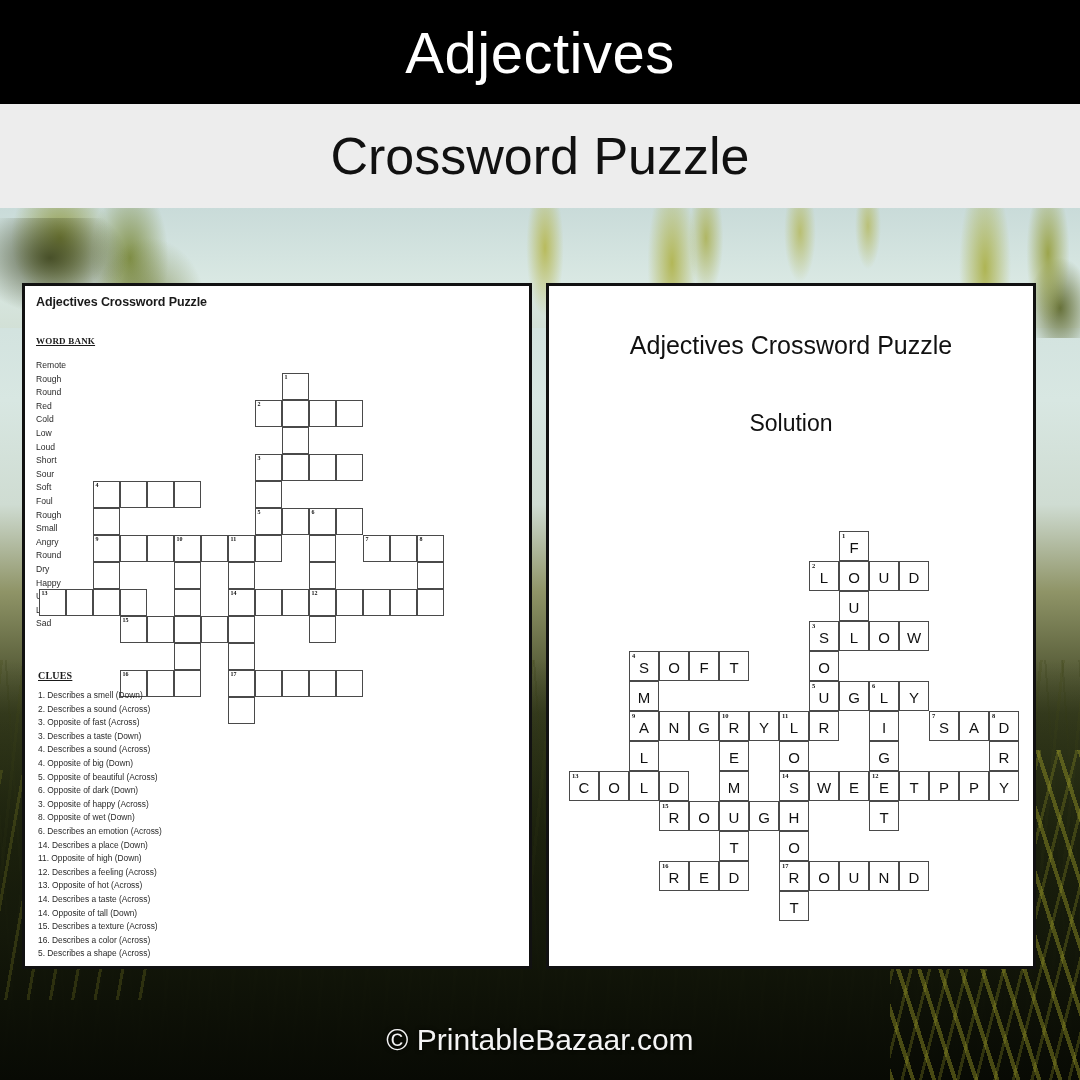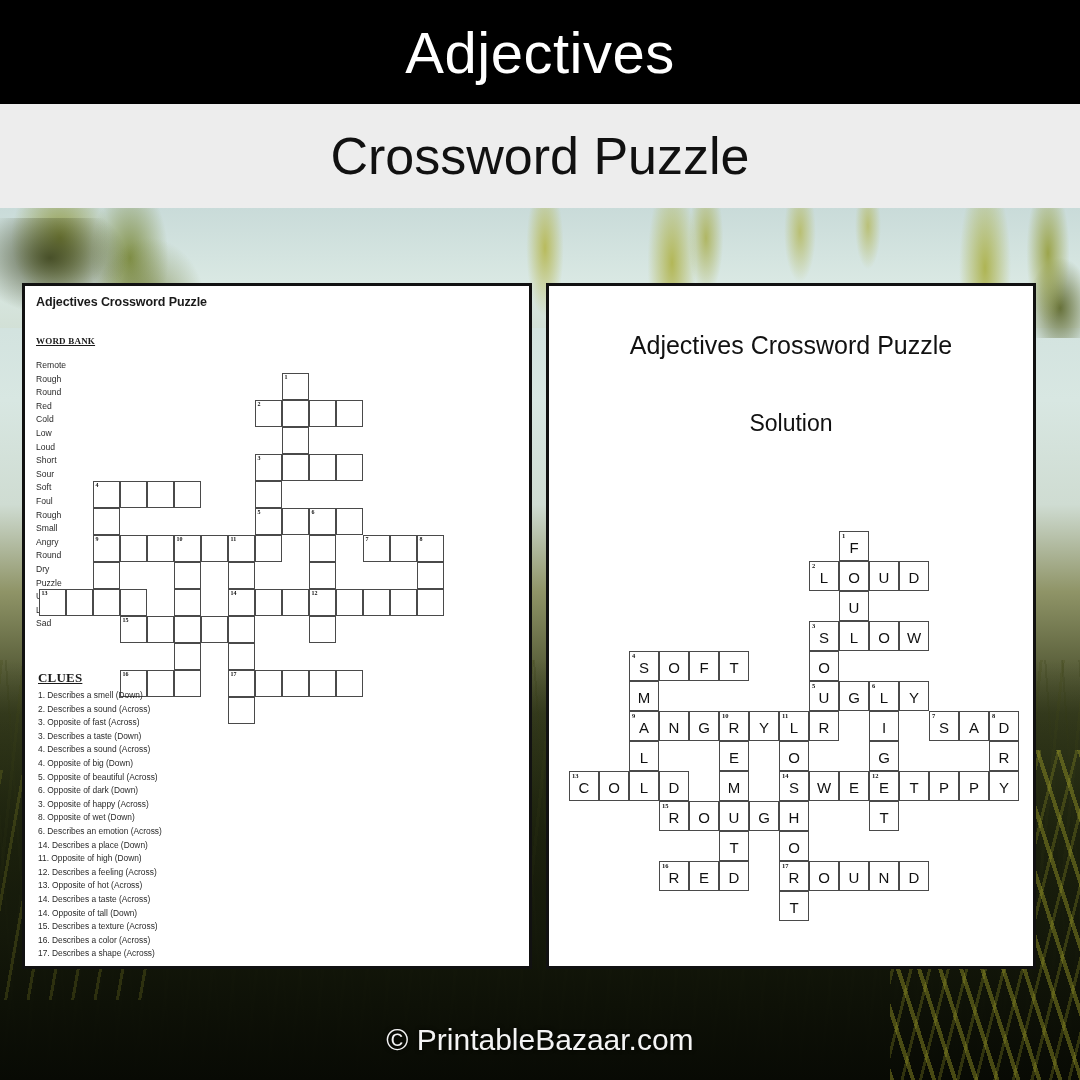--- a/index.html
+++ b/index.html
@@ -119,21 +119,21 @@
   }
   #wordbank-list {
     position: absolute; left: 11px; top: 73px;
     font-size: 8.6px; line-height: 13.6px; color: #2a2a2a;
     font-family: "Liberation Sans", sans-serif;
   }
   #wordbank-list div { white-space: nowrap; }
 
   #clues-title {
     position: absolute; left: 13px; top: 384px;
-    font-size: 13px; font-weight: bold; color: #1a1a1a;
+    font-size: 10px; font-weight: bold; color: #1a1a1a;
     text-decoration: underline; letter-spacing: .2px;
     font-family: "Liberation Serif", serif;
   }
   #clues-list {
     position: absolute; left: 13px; top: 403px;
     font-size: 8.4px; line-height: 13.6px; color: #2a2a2a;
   }
   #clues-list div { white-space: nowrap; }
 
   
@@ -214,21 +214,21 @@
       <div>Loud</div>
       <div>Short</div>
       <div>Sour</div>
       <div>Soft</div>
       <div>Foul</div>
       <div>Rough</div>
       <div>Small</div>
       <div>Angry</div>
       <div>Round</div>
       <div>Dry</div>
-      <div>Puzzle</div>
+      <div>Happy</div>
       <div>Ugly</div>
       <div>Light</div>
       <div>Sad</div>
     </div>
 
   <div class="xgrid" id="grid-puzzle">
       <div class="cell" style="left: 243px; top: 0px; width: 27px; height: 27px;">
         <span class="num">1</span>
       </div>
       <div class="cell" style="left: 243px; top: 27px; width: 27px; height: 27px;"></div>
@@ -344,21 +344,21 @@
       <div>8. Opposite of wet (Down)</div>
       <div>6. Describes an emotion  (Across)</div>
       <div>14. Describes a place (Down)</div>
       <div>11. Opposite of high (Down)</div>
       <div>12. Describes a feeling (Across)</div>
       <div>13. Opposite of hot (Across)</div>
       <div>14. Describes a taste (Across)</div>
       <div>14. Opposite of tall (Down)</div>
       <div>15. Describes a texture (Across)</div>
       <div>16. Describes a color (Across)</div>
-      <div>17. Describes a shape (Across)</div>
+      <div>5. Describes a shape (Across)</div>
     </div>
 </div>
 
 <div class="sheet" id="sheet-solution">
   <div id="solution-heading">Adjectives Crossword Puzzle</div>
   <div id="solution-subheading">Solution</div>
   <div class="xgrid" id="grid-solution">
       <div class="cell" style="left: 270px; top: 0px; width: 30px; height: 30px;">
         <span class="num">1</span>
         <span class="letter" style="line-height: 24px;">F</span>

